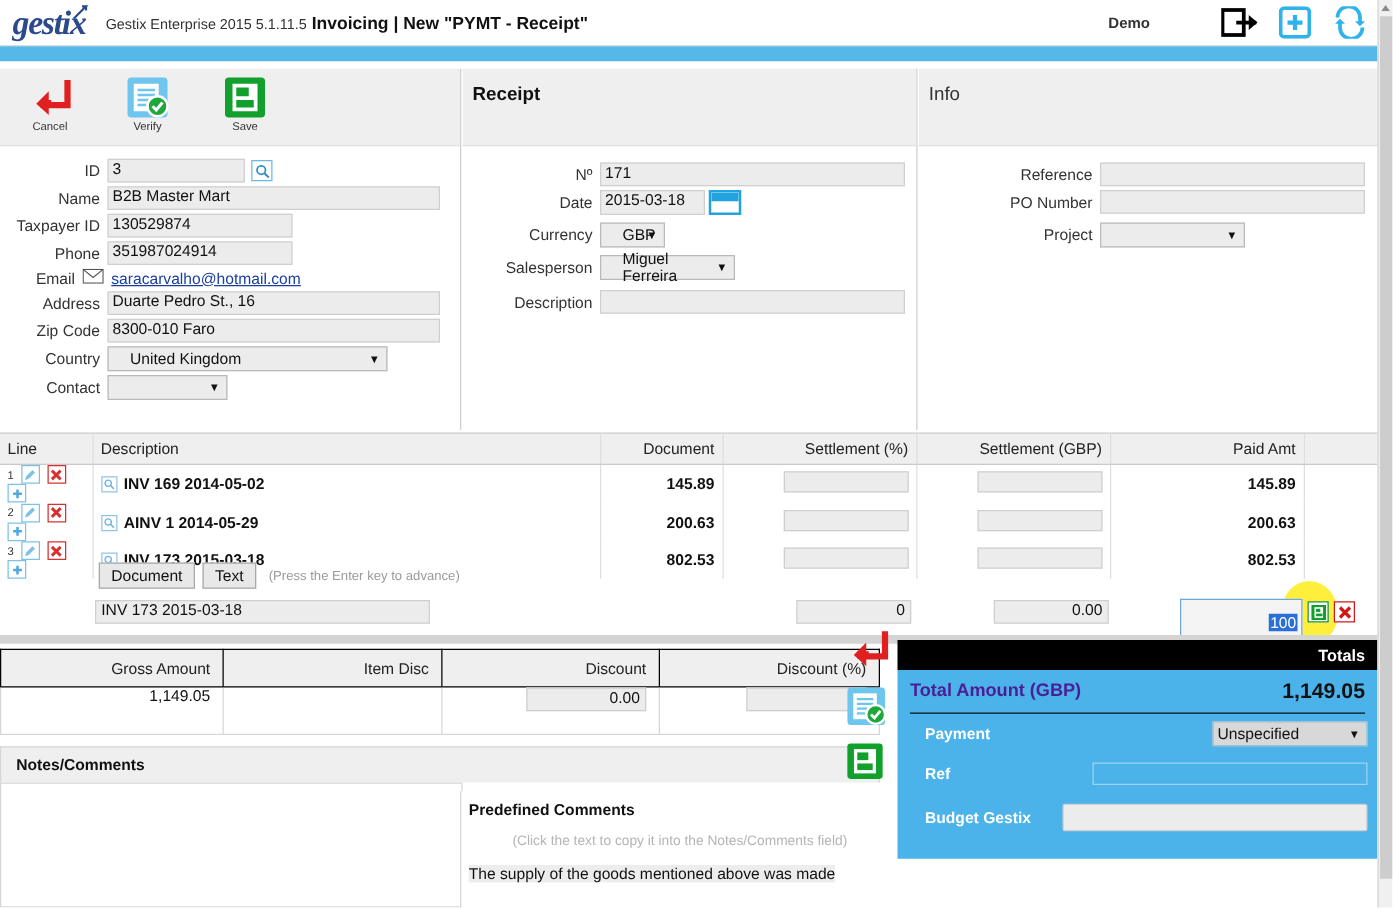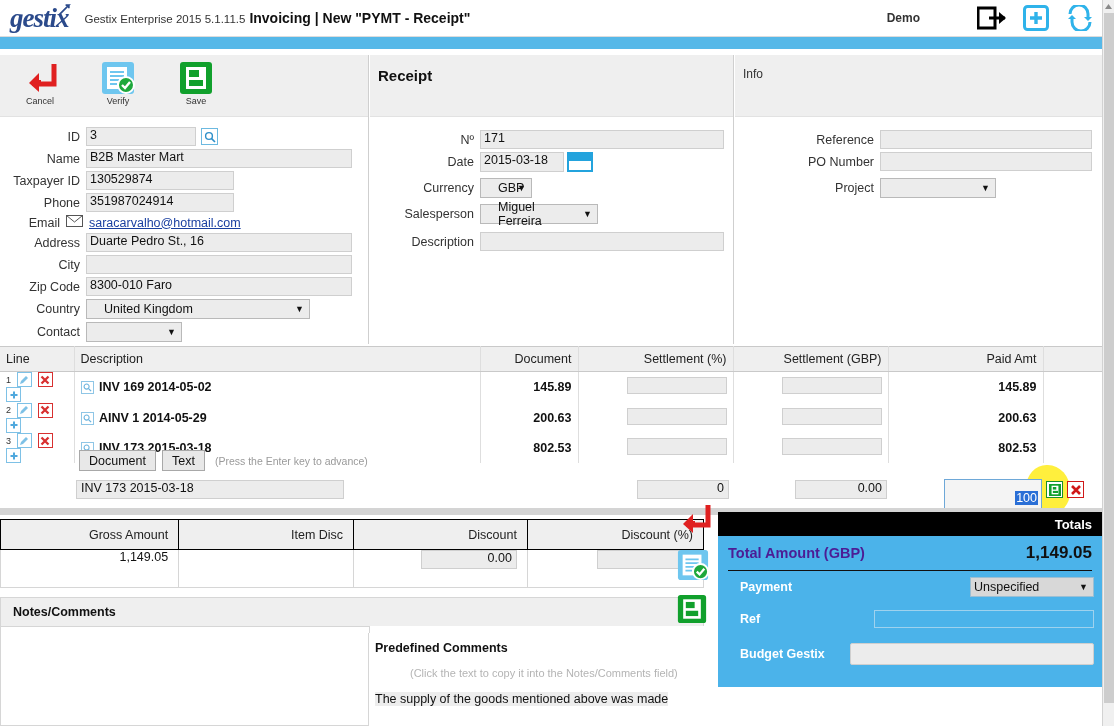--- a/index.html
+++ b/index.html
@@ -43,21 +43,21 @@
   .panels { position: absolute; left: 0; top: 55px; width: 1102px; height: 289px; }
   .panel { position: absolute; top: 0; height: 289px; background: #fff; }
   .panel .phead {
     height: 62px; background: #efefef; border-bottom: 1px solid #e2e2e2;
     display: flex; align-items: flex-start; padding: 12px 0 0 8px;
   }
   .panel-left { left: 0; width: 369px; border-right: 1px solid #cfcfcf; }
   .panel-mid  { left: 370px; width: 364px; border-right: 1px solid #cfcfcf; }
   .panel-right{ left: 735px; width: 367px; }
   .phead-title { font-size: 15px; font-weight: bold; color: #111; }
-  .phead-title.thin { font-weight: normal; font-size: 12px; color: #333; }
+  .phead-title.thin { font-weight: normal; font-size: 15px; color: #333; }
 
   
   .toolbar { display: flex; align-items: flex-start; gap: 26px; padding: 6px 0 0 14px; height: 62px; background: #efefef; border-bottom: 1px solid #e2e2e2;}
   .tool { width: 52px; display: flex; flex-direction: column; align-items: center; cursor: pointer; }
   .tool .lbl { font-size: 9px; color: #333; margin-top: 1px; }
 
   
   .form { padding: 10px 8px 0 0; }
   .frow { display: flex; align-items: center; margin-bottom: 3px; }
   .flabel { text-align: right; font-size: 12.5px; color: #333; padding-right: 6px; }
@@ -308,24 +308,20 @@
               <path d="M0.5 0.5 L8.5 7 L16.5 0.5" fill="none" stroke="#555"></path>
             </svg>
           </span>
           <span class="flink">saracarvalho@hotmail.com</span>
         </div>
         <div class="frow">
           <div class="flabel lbl-w">Address</div>
           <div class="finput" style="width:266px">Duarte Pedro St., 16</div>
         </div>
         <div class="frow">
-          <div class="flabel lbl-w">City</div>
-          <div class="finput" style="width:266px"></div>
-        </div>
-        <div class="frow">
           <div class="flabel lbl-w">Zip Code</div>
           <div class="finput" style="width:266px">8300-010 Faro</div>
         </div>
         <div class="frow">
           <div class="flabel lbl-w">Country</div>
           <div class="fsel" style="width:224px">
             <span>United Kingdom</span>
             <span class="caret">▼</span>
           </div>
         </div>
@@ -357,21 +353,21 @@
         </div>
         <div class="frow" style="margin-bottom:6px">
           <div class="flabel mid-lbl-w">Currency</div>
           <div class="fsel" style="width:52px">
             <span>GBP</span>
             <span class="caret">▼</span>
           </div>
         </div>
         <div class="frow" style="margin-bottom:8px">
           <div class="flabel mid-lbl-w">Salesperson</div>
-          <div class="fsel" style="width:118px">
+          <div class="fsel" style="width:108px">
             <span>Miguel Ferreira</span>
             <span class="caret">▼</span>
           </div>
         </div>
         <div class="frow">
           <div class="flabel mid-lbl-w">Description</div>
           <div class="finput" style="width:244px"></div>
         </div>
       </div>
     </div>

